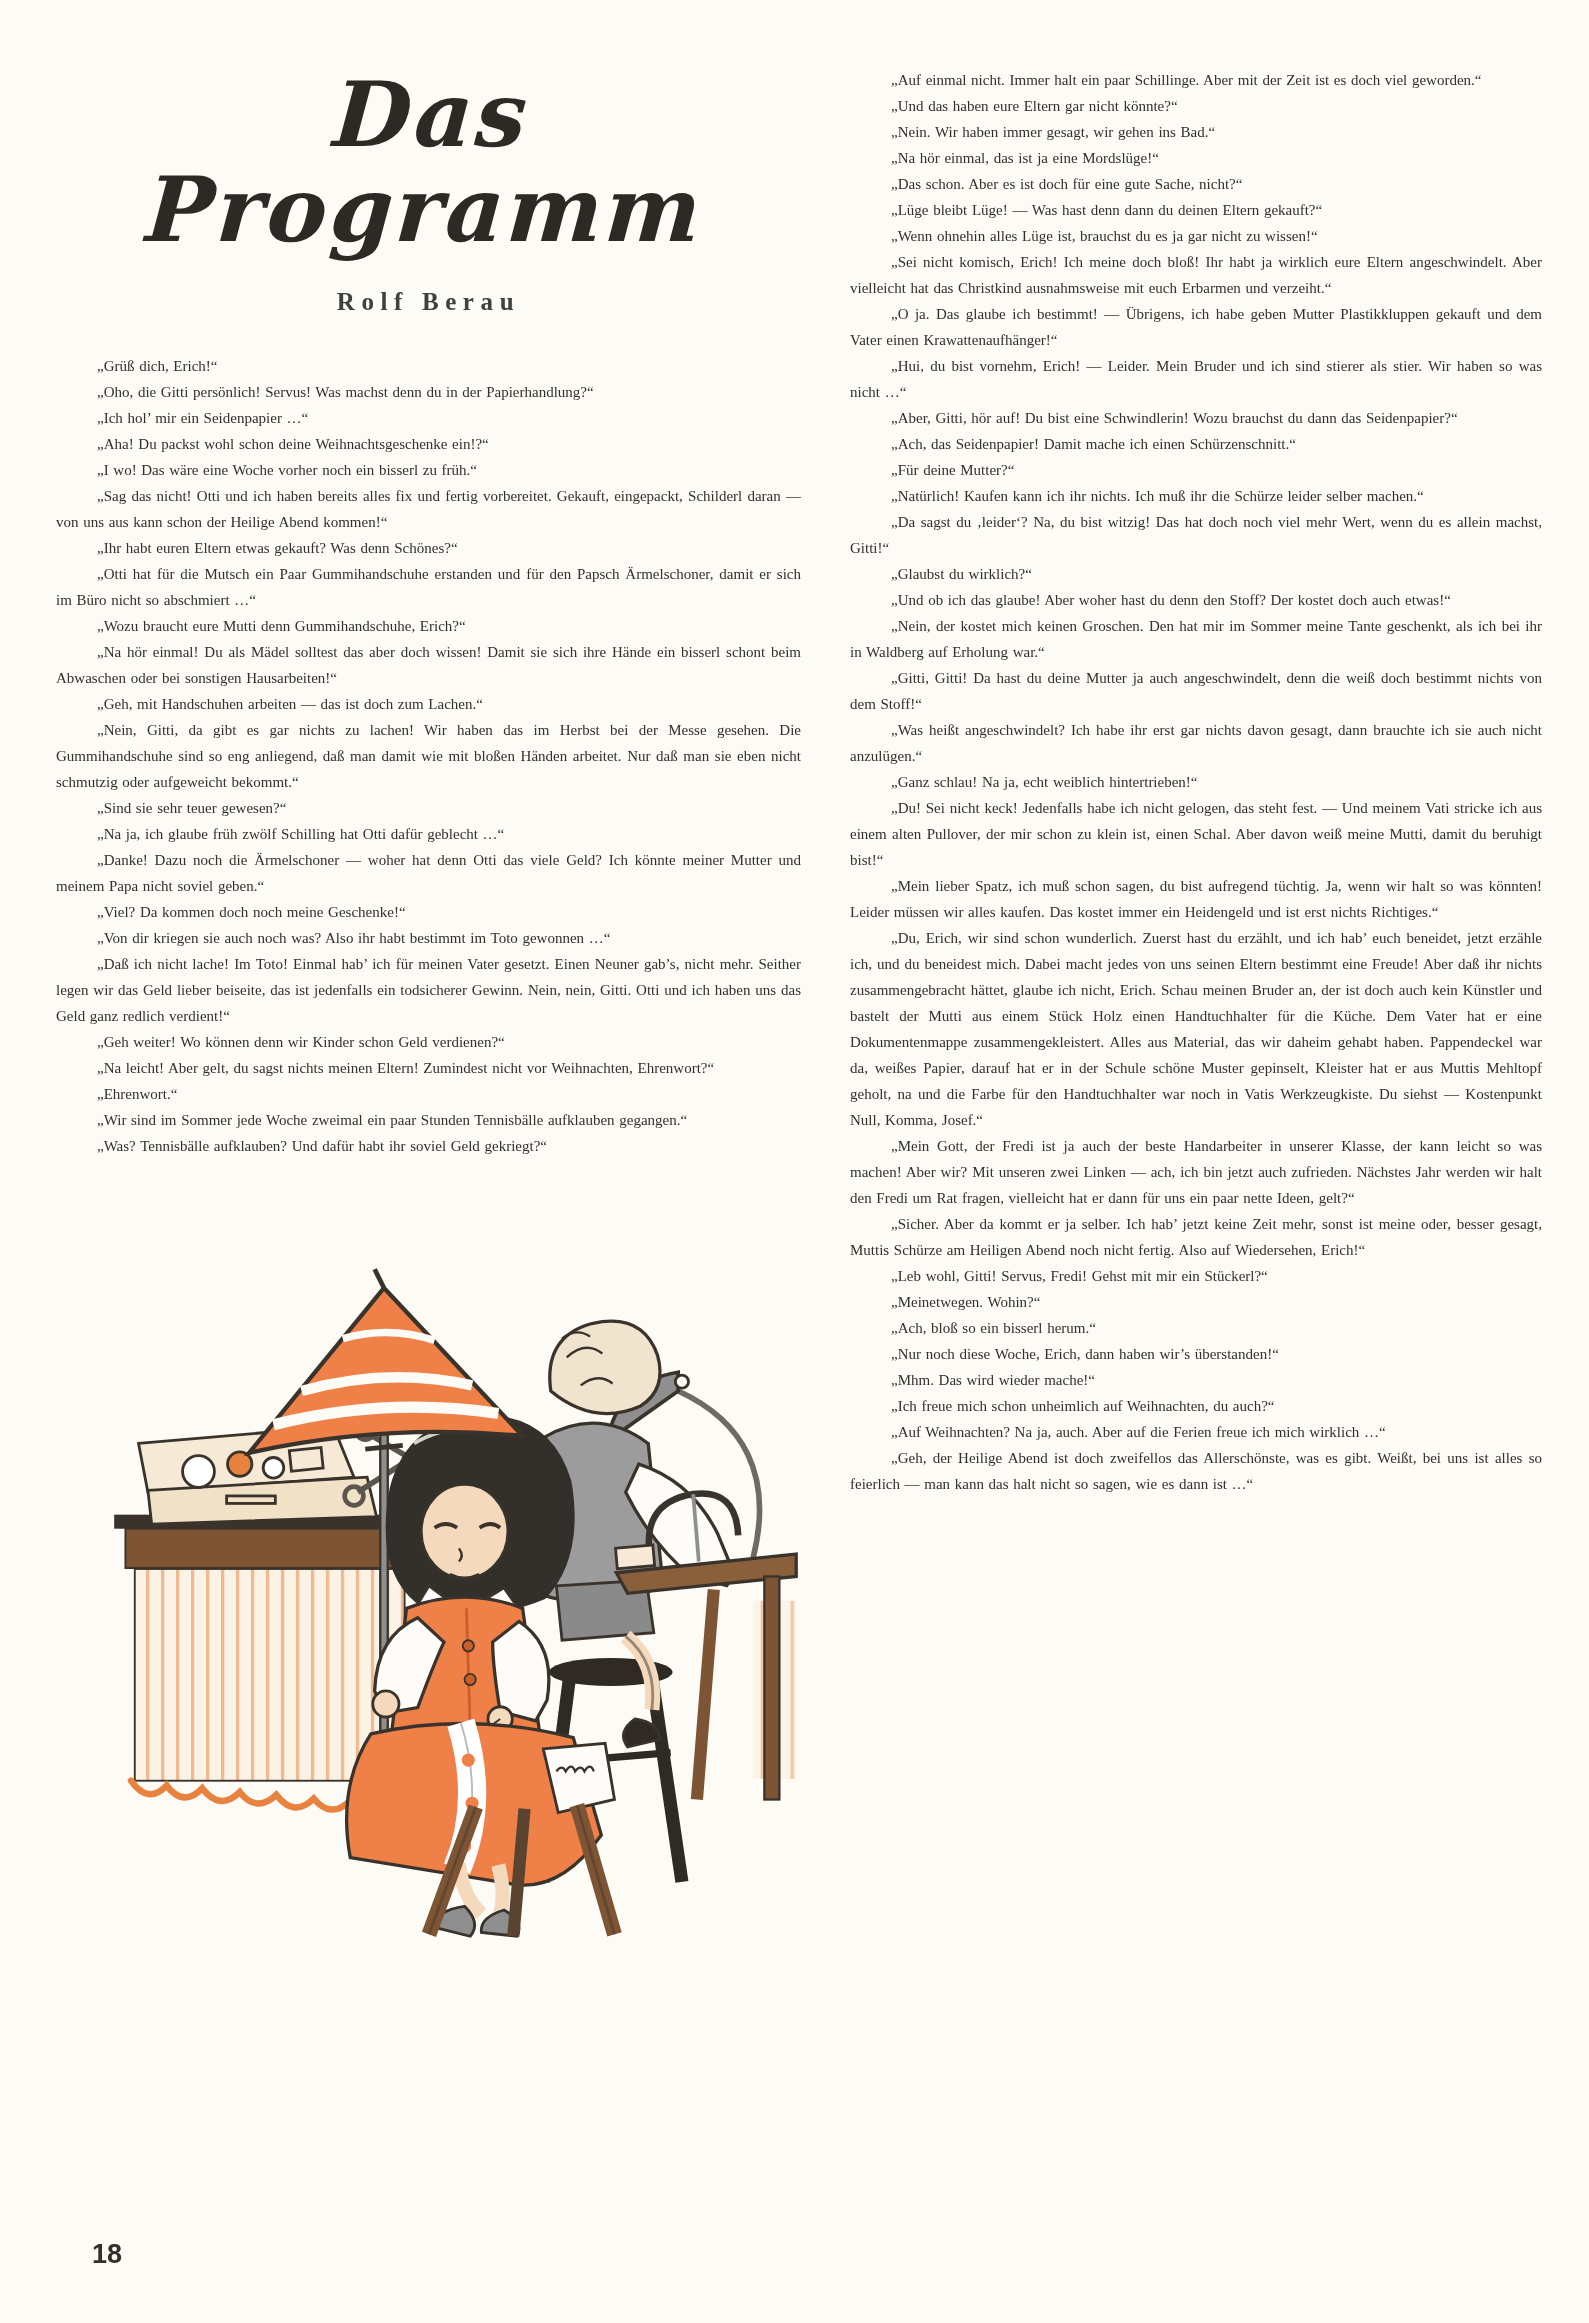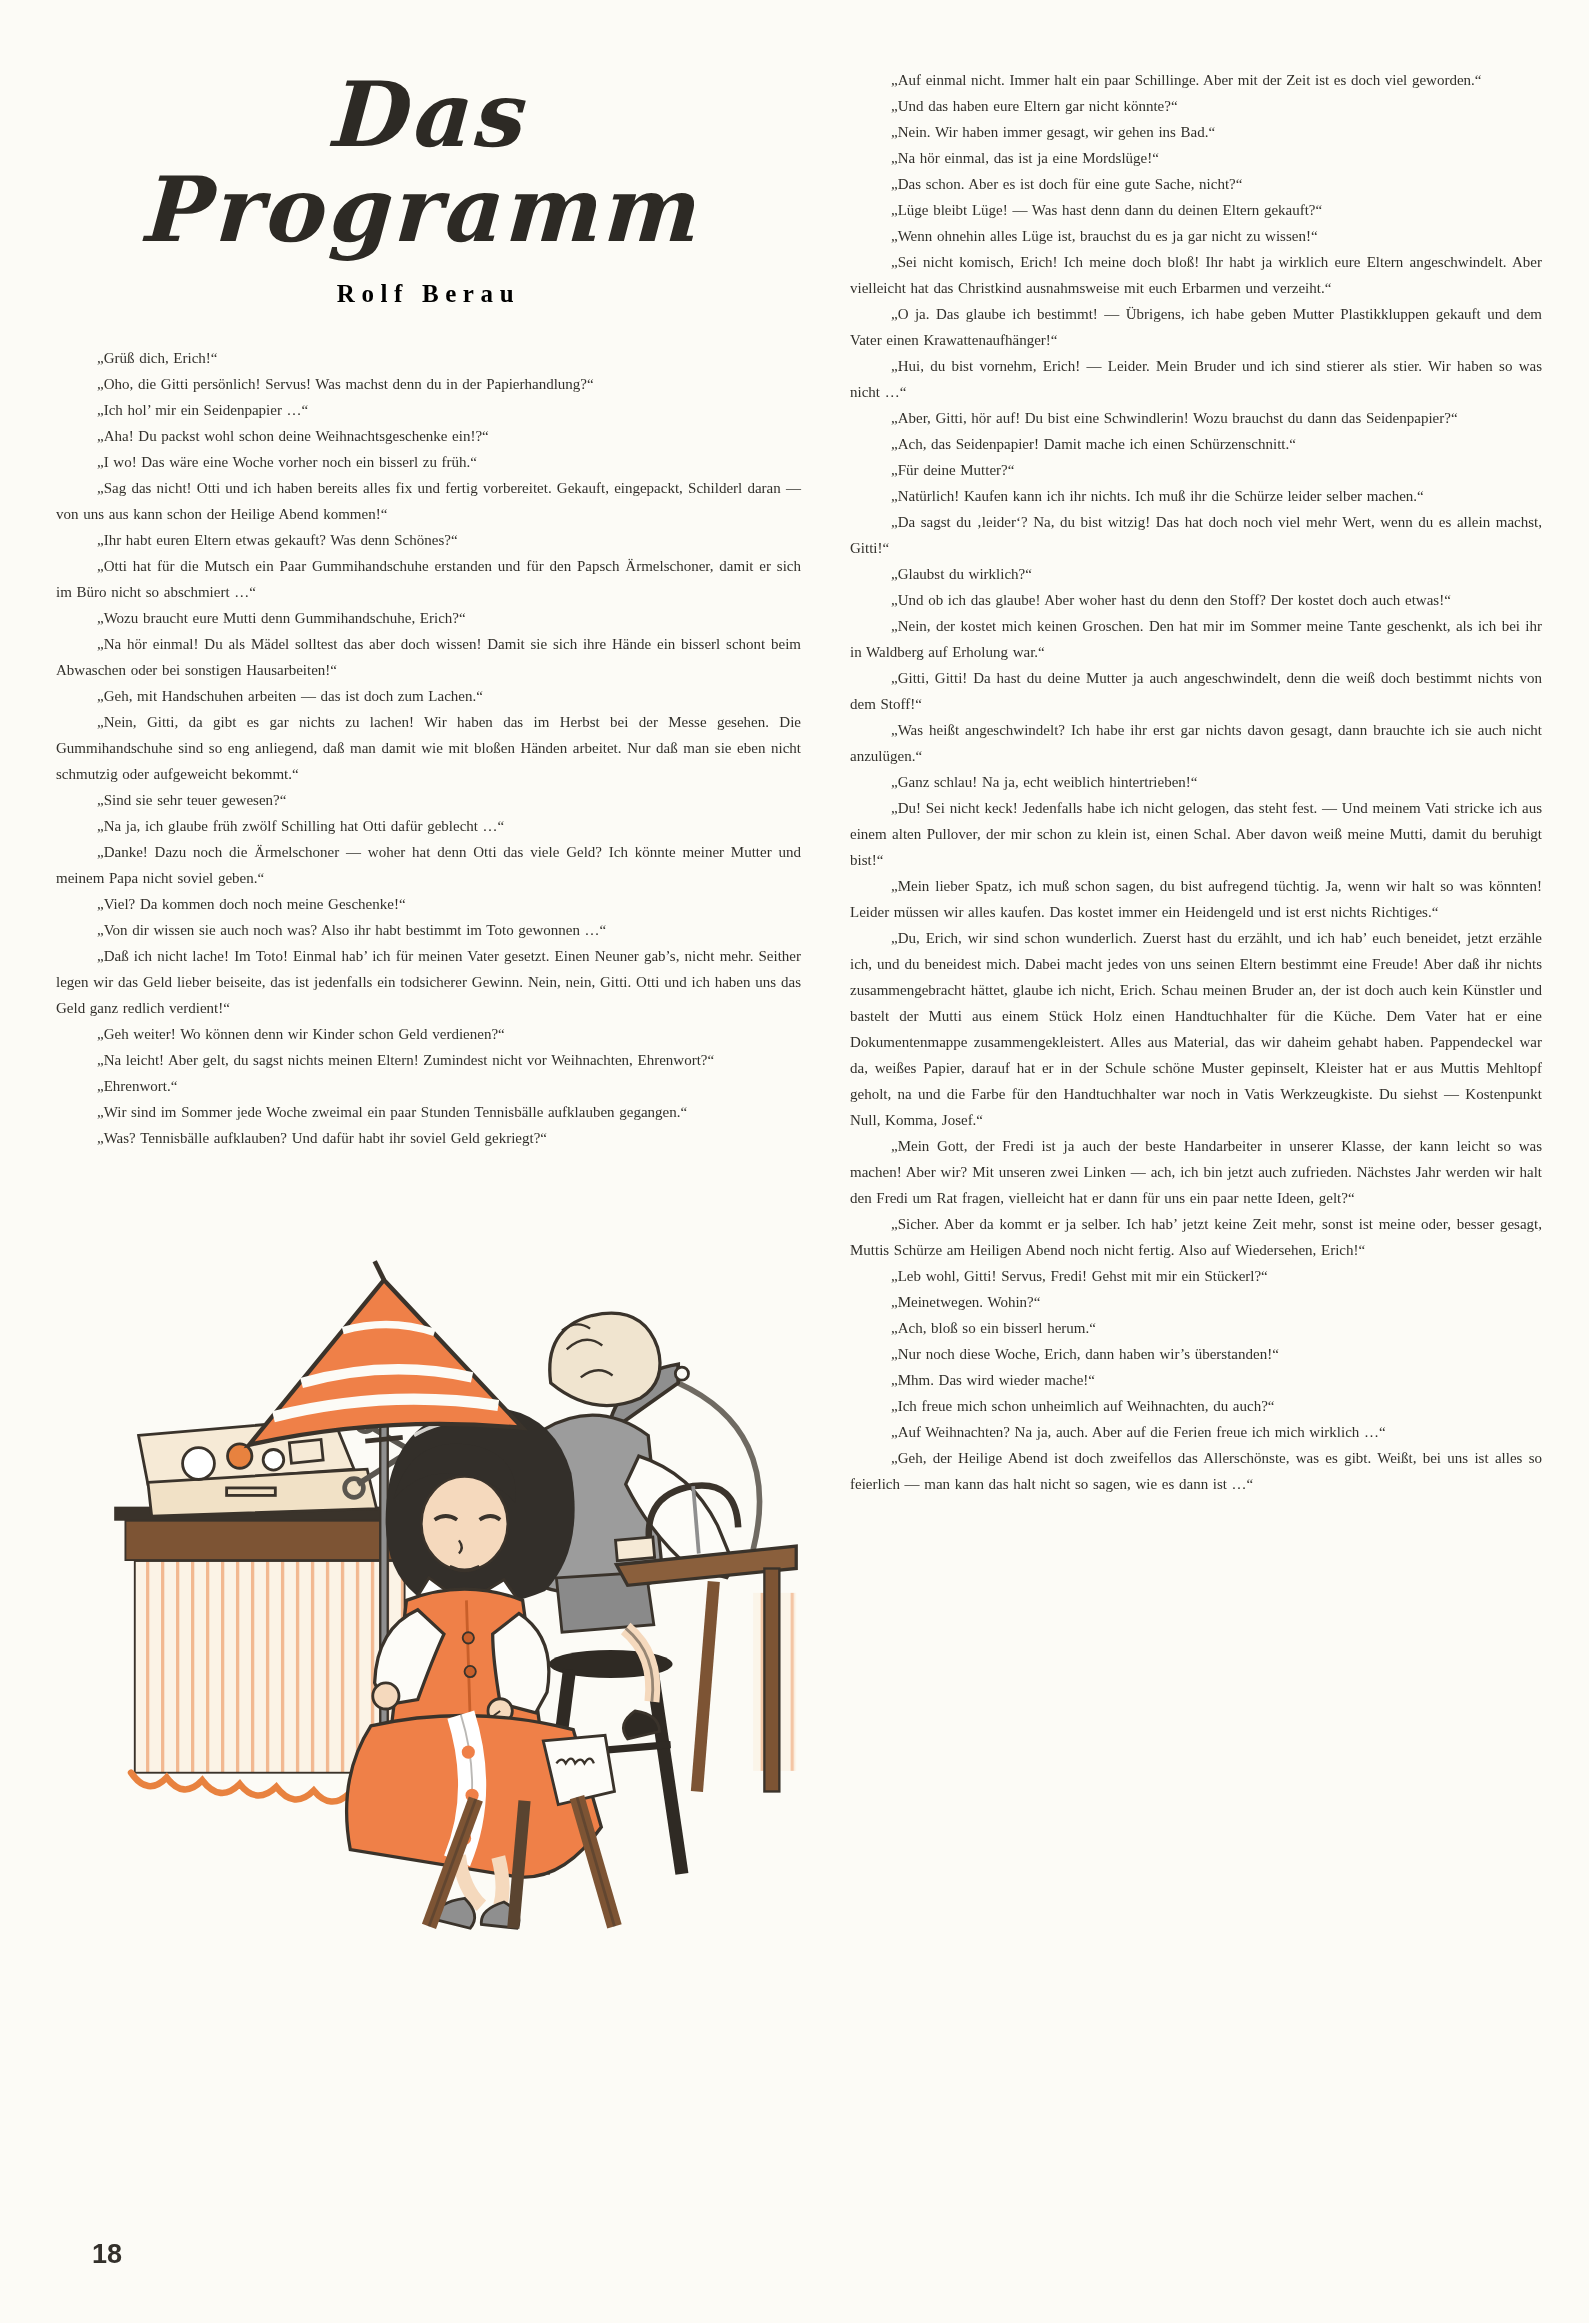--- a/index.html
+++ b/index.html
@@ -22,26 +22,26 @@
     font-family:"DejaVu Serif", serif;
     font-style:italic;
     font-weight:700;
     font-size:90px;
     line-height:1.05;
     letter-spacing:2.8px;
     color:#2d2a25;
     transform:skewX(-4deg);
   }
   .author{
-    margin-top:24px;
+    margin-top:32px;
     font-family:"Liberation Serif", serif;
     font-weight:700;
     font-size:25px;
     letter-spacing:6.6px;
-    color:#000000;
+    color:#404040;
   }
   .body-text p{
     margin:0;
     font-size:15px;
     line-height:26px;
     text-align:justify;
     text-indent:41px;
     word-spacing:0.9px;
   }
   figure.illustration{margin:39px 0 0 0;padding:0;}
@@ -76,21 +76,21 @@
             <p>„Ihr habt euren Eltern etwas gekauft? Was denn Schönes?“</p>
             <p>„Otti hat für die Mutsch ein Paar Gummihandschuhe erstanden und für den Papsch Ärmelschoner, damit er sich im Büro nicht so abschmiert …“</p>
             <p>„Wozu braucht eure Mutti denn Gummihandschuhe, Erich?“</p>
             <p>„Na hör einmal! Du als Mädel solltest das aber doch wissen! Damit sie sich ihre Hände ein bisserl schont beim Abwaschen oder bei sonstigen Hausarbeiten!“</p>
             <p>„Geh, mit Handschuhen arbeiten — das ist doch zum Lachen.“</p>
             <p>„Nein, Gitti, da gibt es gar nichts zu lachen! Wir haben das im Herbst bei der Messe gesehen. Die Gummihandschuhe sind so eng anliegend, daß man damit wie mit bloßen Händen arbeitet. Nur daß man sie eben nicht schmutzig oder aufgeweicht bekommt.“</p>
             <p>„Sind sie sehr teuer gewesen?“</p>
             <p>„Na ja, ich glaube früh zwölf Schilling hat Otti dafür geblecht …“</p>
             <p>„Danke! Dazu noch die Ärmelschoner — woher hat denn Otti das viele Geld? Ich könnte meiner Mutter und meinem Papa nicht soviel geben.“</p>
             <p>„Viel? Da kommen doch noch meine Geschenke!“</p>
-            <p>„Von dir wissen sie auch noch was? Also ihr habt bestimmt im Toto gewonnen …“</p>
+            <p>„Von dir kriegen sie auch noch was? Also ihr habt bestimmt im Toto gewonnen …“</p>
             <p>„Daß ich nicht lache! Im Toto! Einmal hab’ ich für meinen Vater gesetzt. Einen Neuner gab’s, nicht mehr. Seither legen wir das Geld lieber beiseite, das ist jedenfalls ein todsicherer Gewinn. Nein, nein, Gitti. Otti und ich haben uns das Geld ganz redlich verdient!“</p>
             <p>„Geh weiter! Wo können denn wir Kinder schon Geld verdienen?“</p>
             <p>„Na leicht! Aber gelt, du sagst nichts meinen Eltern! Zumindest nicht vor Weihnachten, Ehrenwort?“</p>
             <p>„Ehrenwort.“</p>
             <p>„Wir sind im Sommer jede Woche zweimal ein paar Stunden Tennisbälle aufklauben gegangen.“</p>
             <p>„Was? Tennisbälle aufklauben? Und dafür habt ihr soviel Geld gekriegt?“</p>
           </div>
 
         <figure class="illustration">
           <svg width="745" height="742" viewBox="0 0 795 792" xmlns="http://www.w3.org/2000/svg">

